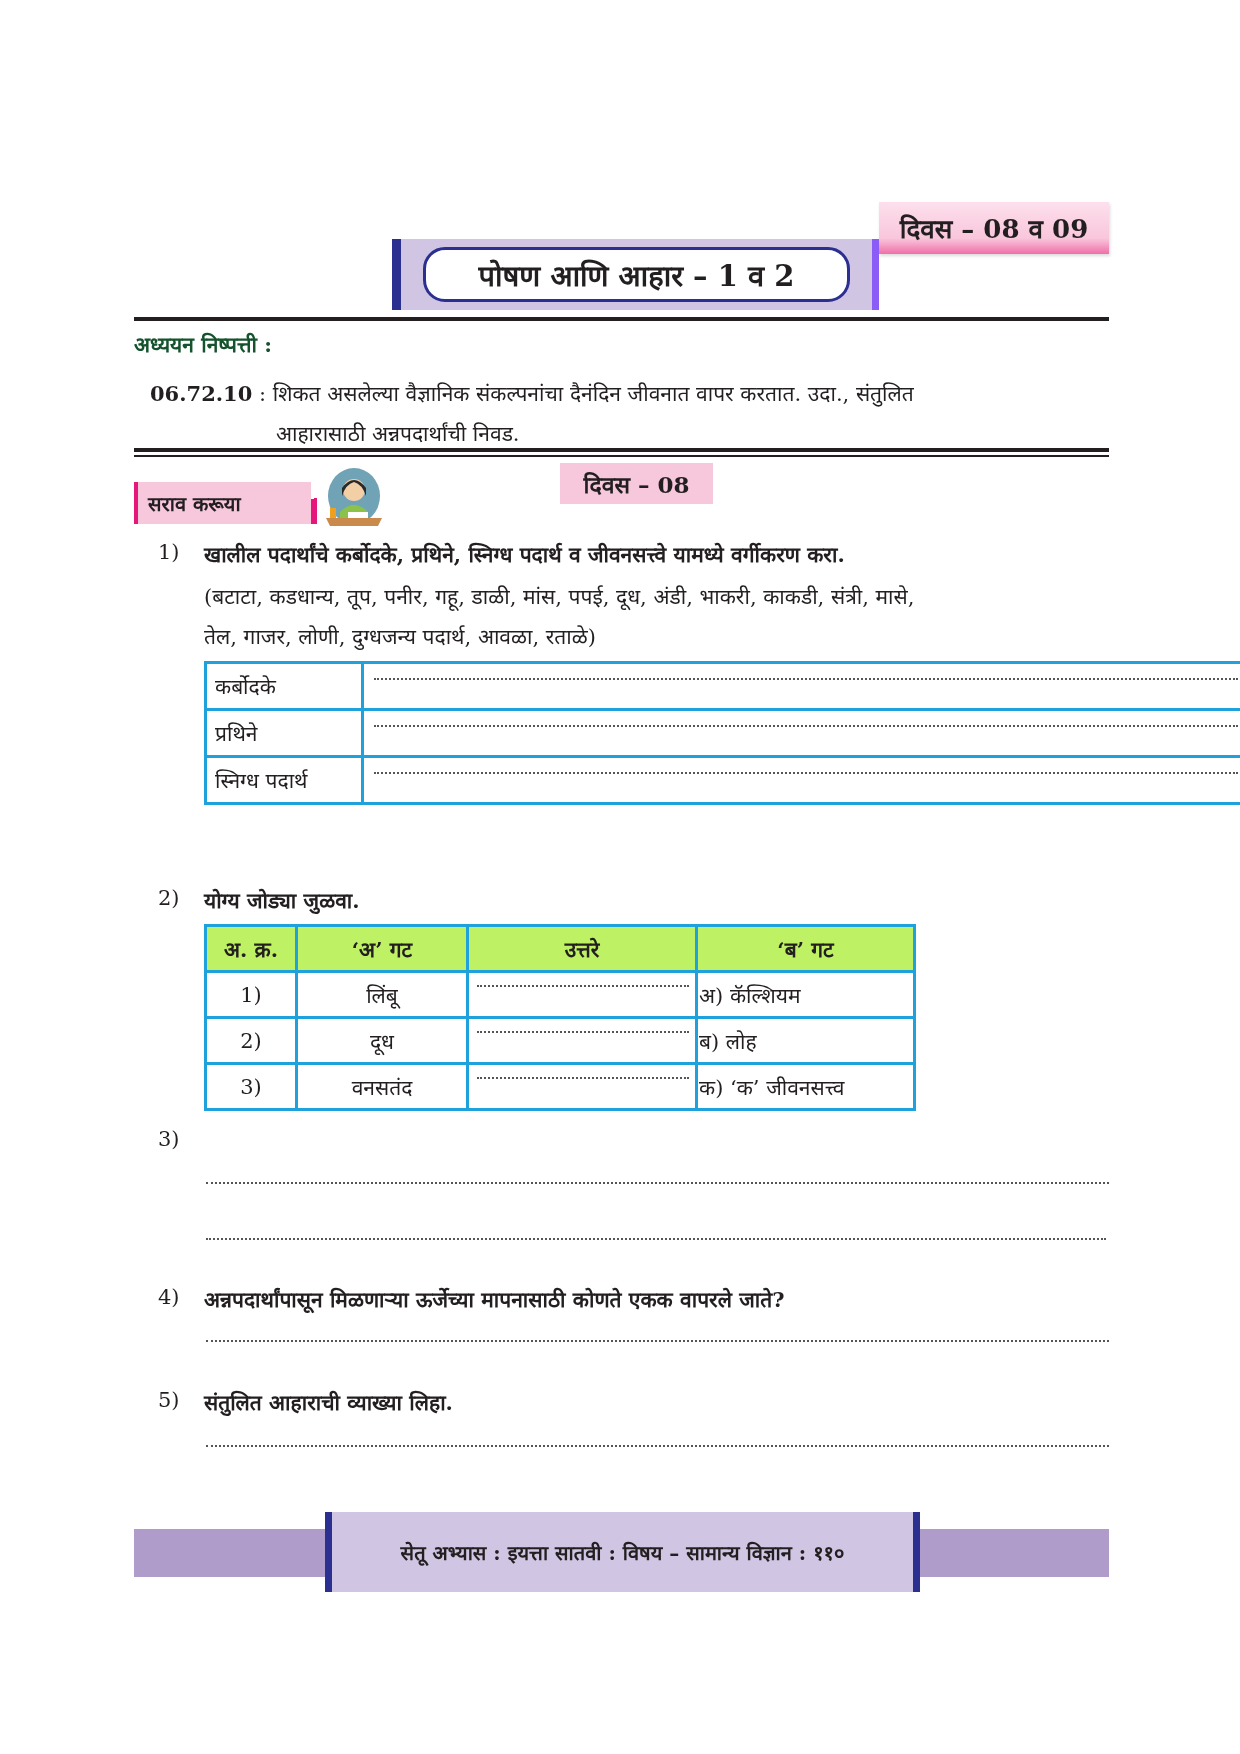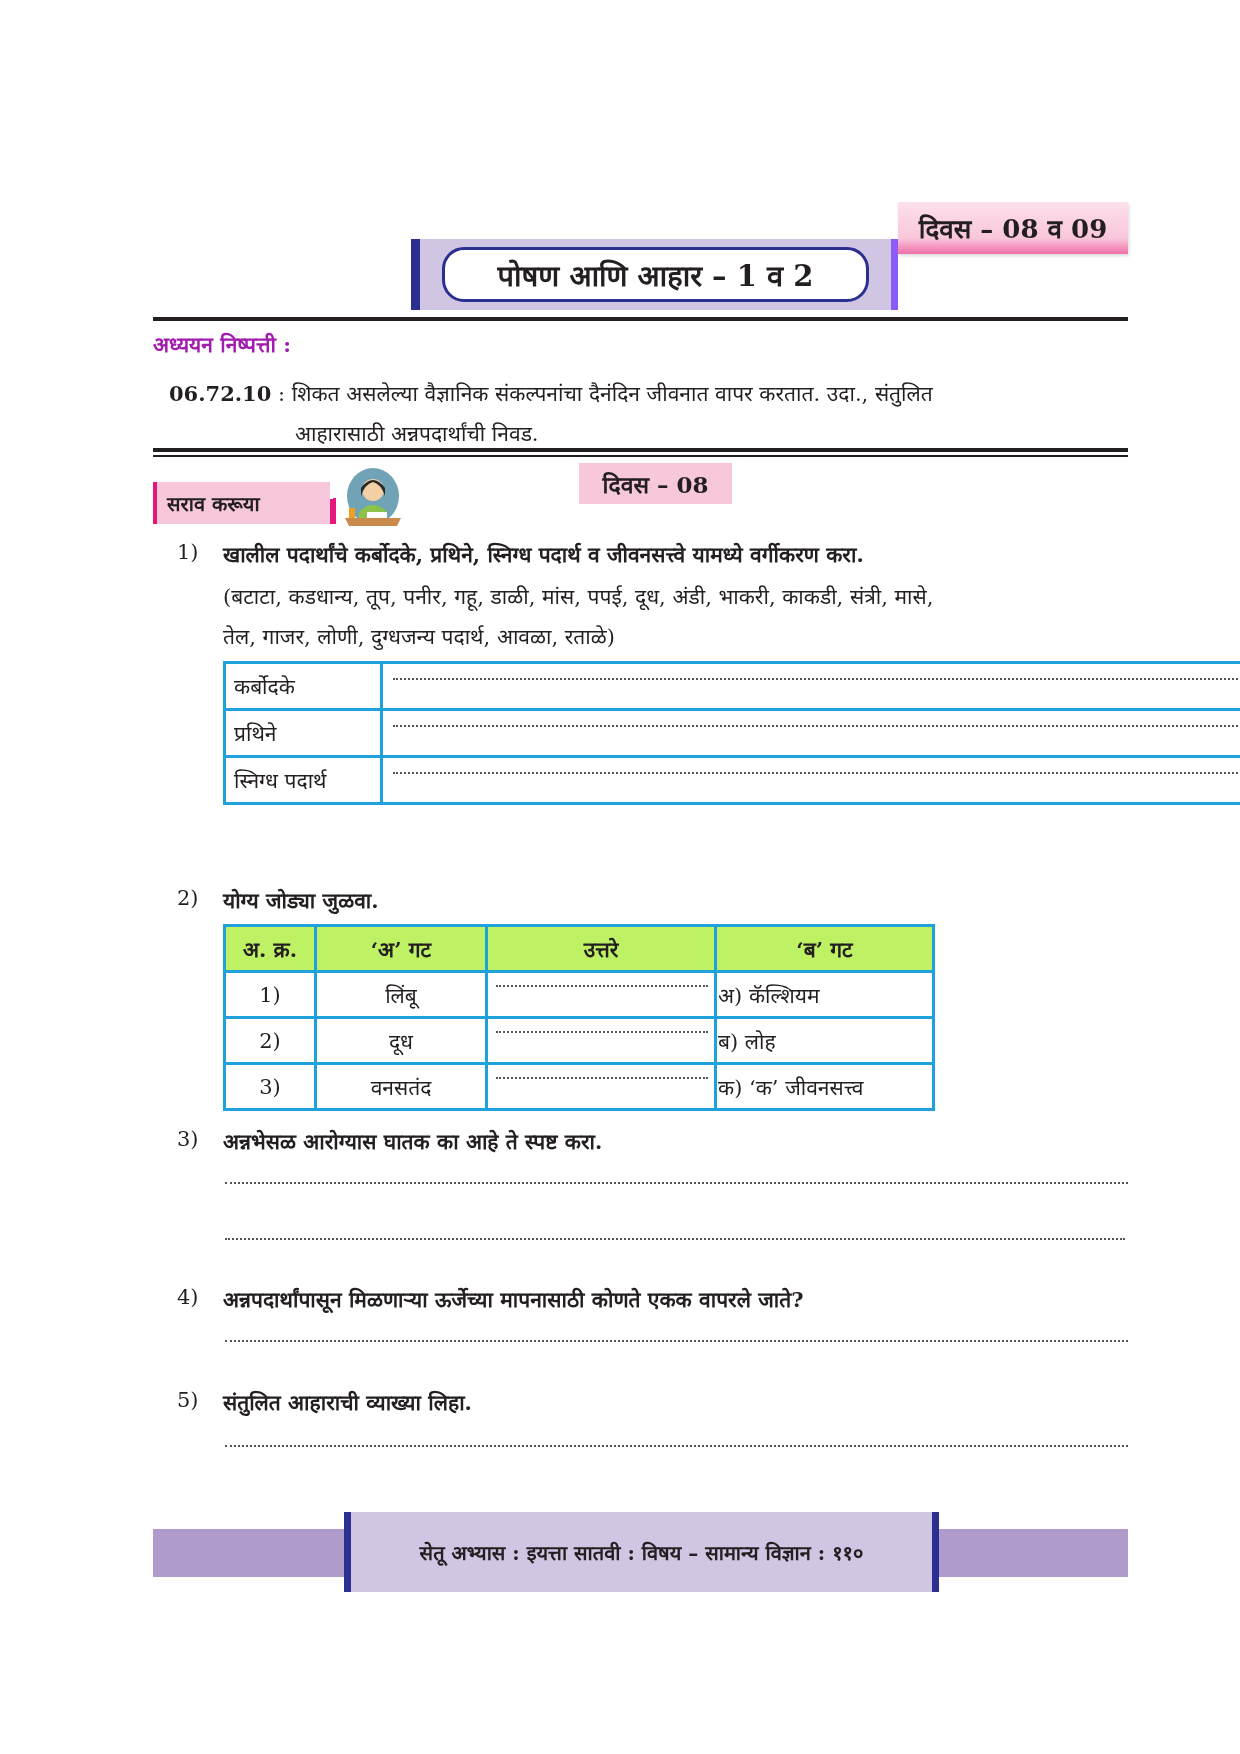--- a/index.html
+++ b/index.html
@@ -1,22 +1,22 @@
 <!DOCTYPE html>
 <html><head>
 <meta charset="utf-8">
 <style>
   html,body{margin:0;padding:0;background:#fff;}
   body{width:1240px;height:1754px;position:relative;overflow:hidden;font-family:"DejaVu Serif","Liberation Serif",serif;color:#231f20;}
-  .abs{position:absolute;margin-left:19px;}
+  .abs{position:absolute;}
   .day-badge-top{left:879px;top:202px;width:230px;height:52px;background:linear-gradient(180deg,#fde0ec 0%,#f9c6dc 70%,#ef6fa8 100%);box-shadow:1px 2px 3px rgba(0,0,0,0.15);display:flex;align-items:center;justify-content:center;font-size:26px;font-weight:bold;}
   .title-band{left:392px;top:239px;width:487px;height:71px;background:#d0c6e4;border-left:9px solid #2b2f8f;border-right:7px solid #8b5cf6;box-sizing:border-box;}
   .title-pill{position:absolute;left:22px;top:8px;right:22px;bottom:8px;background:#fff;border:3px solid #2b2f8f;border-radius:22px;display:flex;align-items:center;justify-content:center;font-size:29px;font-weight:bold;}
   .rule{left:134px;width:975px;background:#231f20;}
-  .outcome-heading{left:134px;top:330px;font-size:21px;font-weight:bold;color:#a21caf;}
+  .outcome-heading{left:134px;top:330px;font-size:21px;font-weight:bold;color:#14532d;}
   .outcome{left:150px;top:374px;width:945px;font-size:21px;line-height:40px;}
   .outcome .code{font-weight:bold;}
   .outcome .line2{padding-left:126px;}
   .day-badge-mid{left:560px;top:463px;width:153px;height:41px;background:#f7c7dc;display:flex;align-items:center;justify-content:center;font-size:23px;font-weight:bold;}
   .practice-tag{left:134px;top:482px;width:177px;height:42px;background:#f7c7dc;border-left:4px solid #e6177a;box-sizing:border-box;display:flex;align-items:center;padding-left:10px;font-size:20px;font-weight:bold;}
   .practice-tag::after{content:"";position:absolute;right:-6px;top:0;bottom:0;width:6px;background:linear-gradient(160deg,transparent 40%,#e6177a 40%);}
   .kid-icon{left:318px;top:468px;width:72px;height:60px;}
   .q{left:158px;font-size:21px;font-weight:bold;display:flex;}
   .q .num{width:46px;font-weight:normal;}
   .plain{left:204px;font-size:21px;}
@@ -144,21 +144,20 @@
     <td class="ans">
           <div class="dots"></div>
         </td>
     <td class="leftal">क) ‘क’ जीवनसत्त्व</td>
   </tr>
 </tbody>
   </table>
 
 <div class="abs q" style="top:1127px;">
   <span class="num">3)</span>
-  <span>अन्नभेसळ आरोग्यास घातक का आहे ते स्पष्ट करा.</span>
 </div>
 <div class="abs dots" style="left:206px;width:903px;top:1182px;"></div>
 <div class="abs dots" style="left:206px;width:900px;top:1238px;"></div>
 
 <div class="abs q" style="top:1285px;">
   <span class="num">4)</span>
   <span>अन्नपदार्थांपासून मिळणाऱ्या ऊर्जेच्या मापनासाठी कोणते एकक वापरले जाते?</span>
 </div>
 <div class="abs dots" style="left:206px;width:903px;top:1340px;"></div>
 

